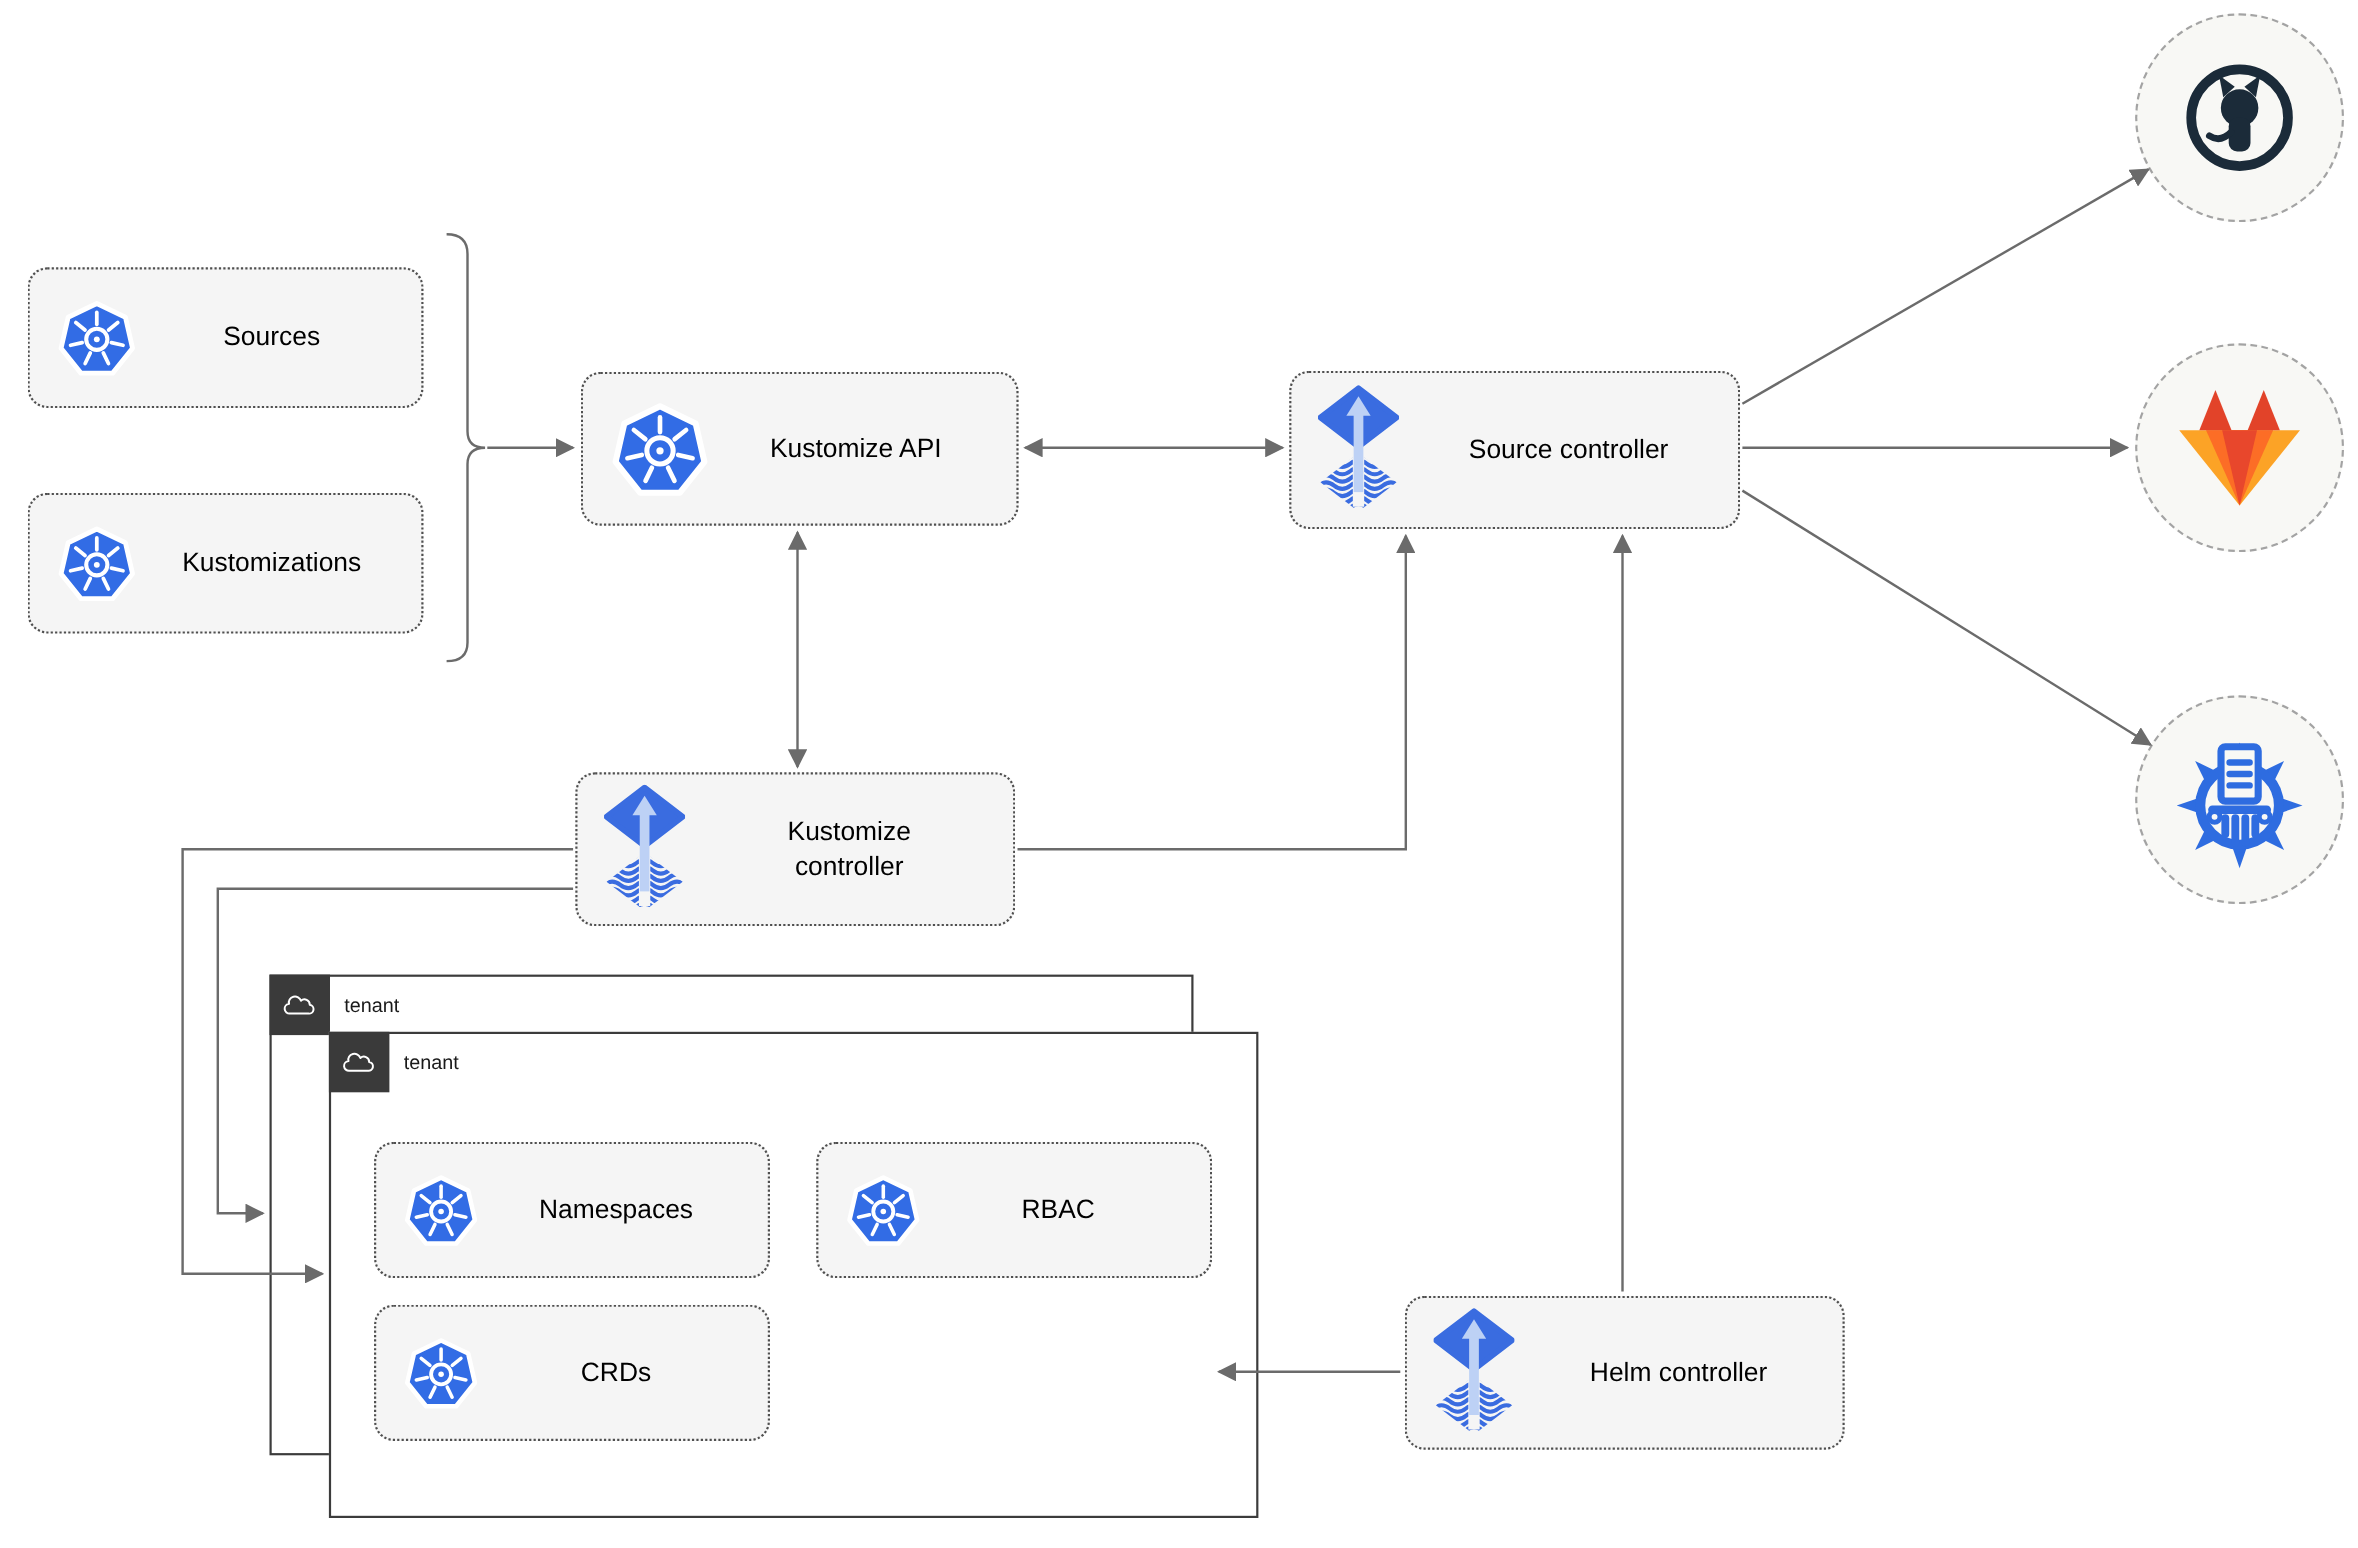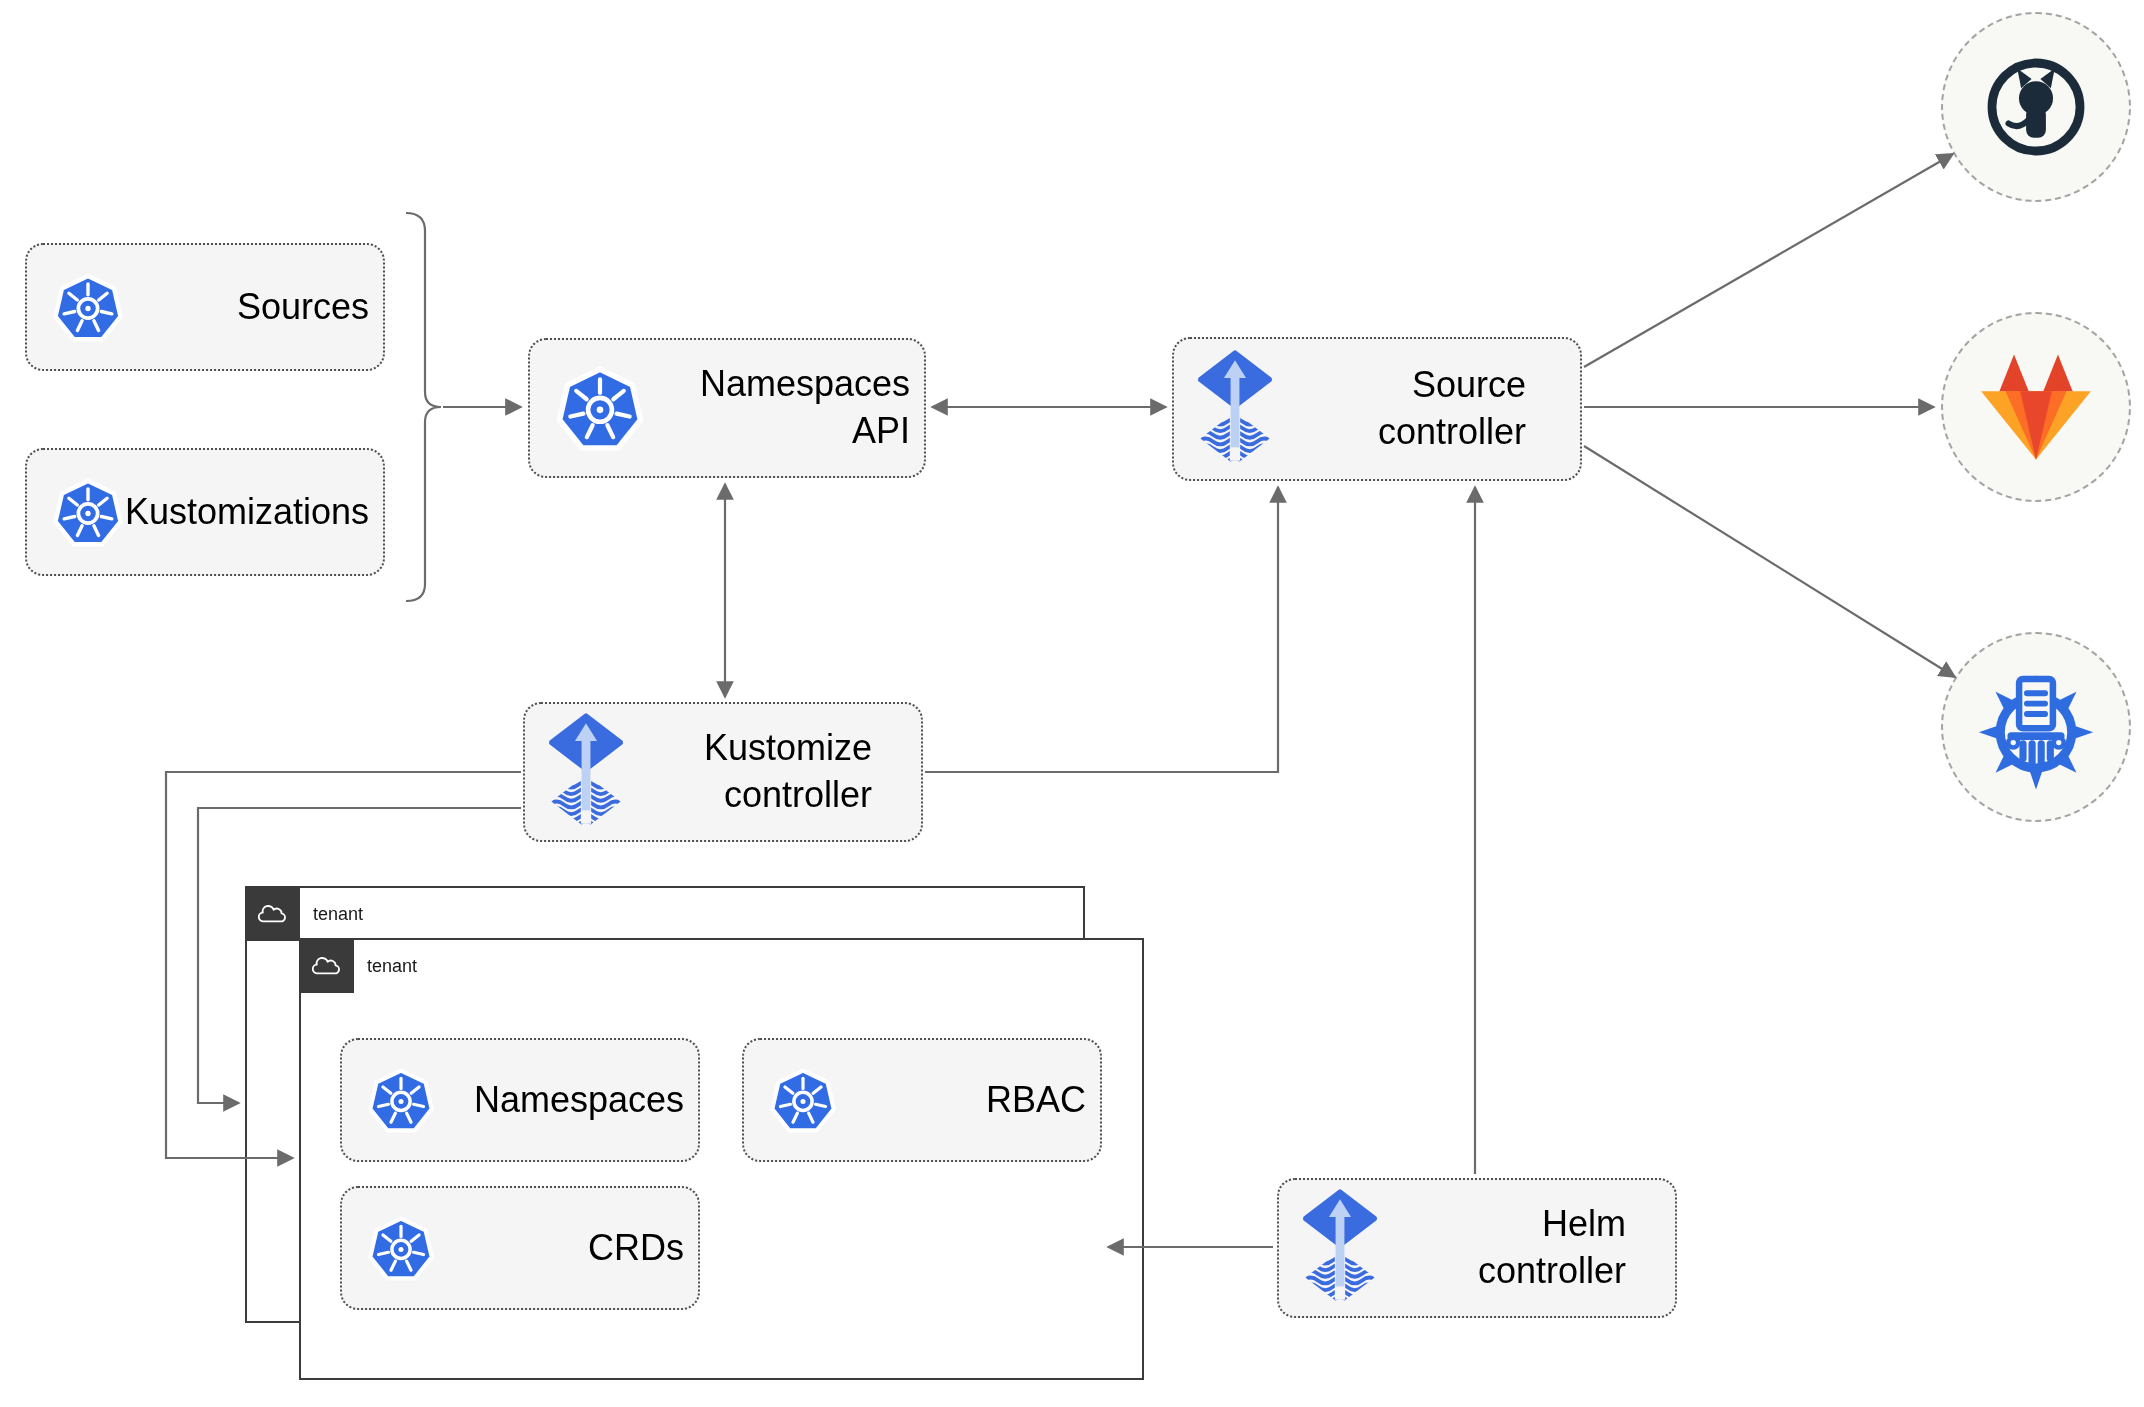--- a/index.html
+++ b/index.html
@@ -8,21 +8,21 @@
     font-family:"Liberation Sans", sans-serif; overflow:hidden;
   }
   
   .node {
     position:absolute; box-sizing:border-box;
     background:#f5f5f5; border:2px dotted #4f4f4f; border-radius:18px;
     display:flex; align-items:center; z-index:3;
   }
   .node .icon { flex:none; margin-left:24px; display:block; }
   .node .nlabel {
-    flex:1; text-align:right; font-size:36px; color:#000; padding-right:14px;
+    flex:1; text-align:center; font-size:24px; color:#000; padding-right:14px;
     line-height:1.3;
   }
   .node .nlabel.two-line { max-width:200px; margin:12px auto; padding-right:0; }
   
   .tenant {
     position:absolute; box-sizing:border-box; background:#ffffff;
     border:2.5px solid #3c3c3c;
   }
   .tenant-tab {
     position:absolute; left:-2.5px; top:-2.5px; width:55px; height:55px;
@@ -102,21 +102,21 @@
     <svg class="icon" width="74" height="74">
         <use href="#i-k8s"></use>
       </svg>
     <div class="nlabel">Kustomizations</div>
   </div>
 
   <div class="node" style="left:528px; top:338px; width:398px; height:140px">
     <svg class="icon" width="92" height="92">
         <use href="#i-k8s"></use>
       </svg>
-    <div class="nlabel">Namespaces API</div>
+    <div class="nlabel">Kustomize API</div>
   </div>
 
   <div class="node" style="left:1172px; top:337px; width:410px; height:144px">
     <svg class="icon" width="74" height="118" viewBox="0 0 100 160">
         <use href="#i-flux"></use>
       </svg>
     <div class="nlabel two-line">Source controller</div>
   </div>
 
   <div class="node" style="left:523px; top:702px; width:400px; height:140px">

